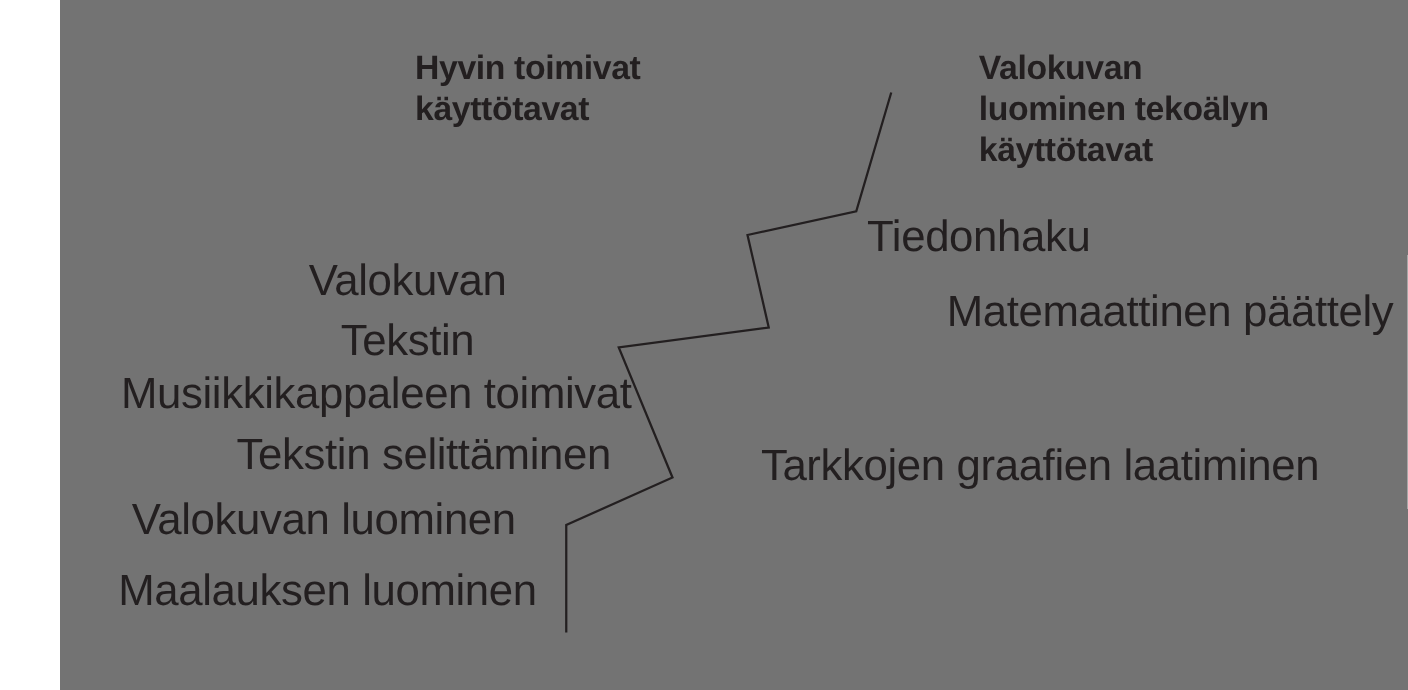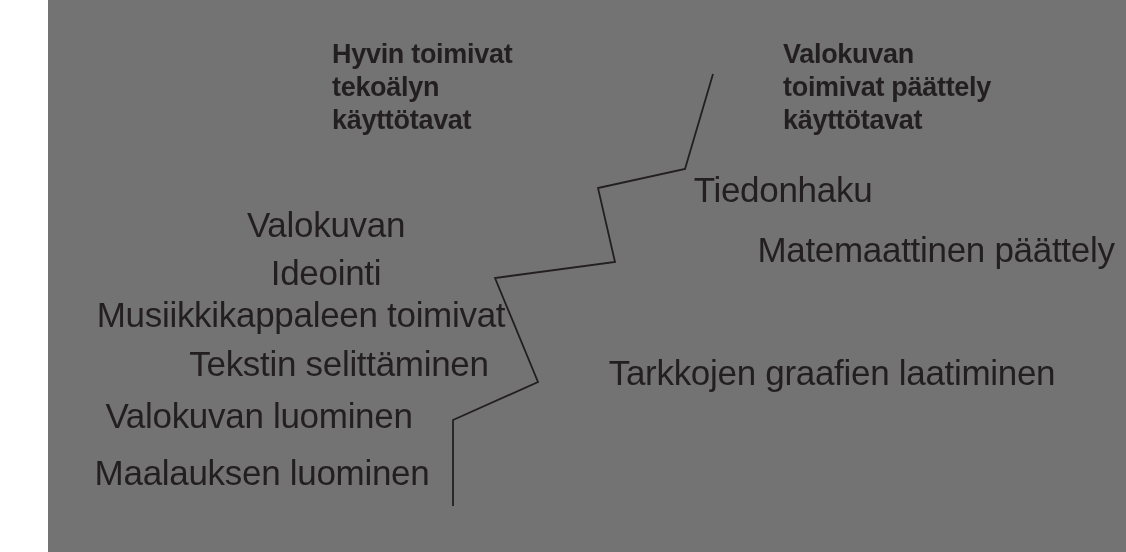--- a/index.html
+++ b/index.html
@@ -55,32 +55,31 @@
     pointer-events: none;
   }
 </style>
 </head>
 <body>
 
 <div class="canvas">
 
   <div class="header header-left">
     <div>Hyvin toimivat</div>
-    <div>tekoälyn</div>
     <div>käyttötavat</div>
   </div>
 
   <div class="header header-right">
     <div>Valokuvan</div>
-    <div>toimivat päättely</div>
+    <div>luominen tekoälyn</div>
     <div>käyttötavat</div>
   </div>
 
   <div class="item li0">Valokuvan</div>
-  <div class="item li1">Ideointi</div>
+  <div class="item li1">Tekstin</div>
   <div class="item li2">Musiikkikappaleen toimivat</div>
   <div class="item li3">Tekstin selittäminen</div>
   <div class="item li4">Valokuvan luominen</div>
   <div class="item li5">Maalauksen luominen</div>
 
   <div class="item ri0">Tiedonhaku</div>
   <div class="item ri1">Matemaattinen päättely</div>
   <div class="item ri3">Tarkkojen graafien laatiminen</div>
 
   <svg class="zigzag" width="1126" height="552" viewBox="0 0 1126 552" aria-hidden="true">

